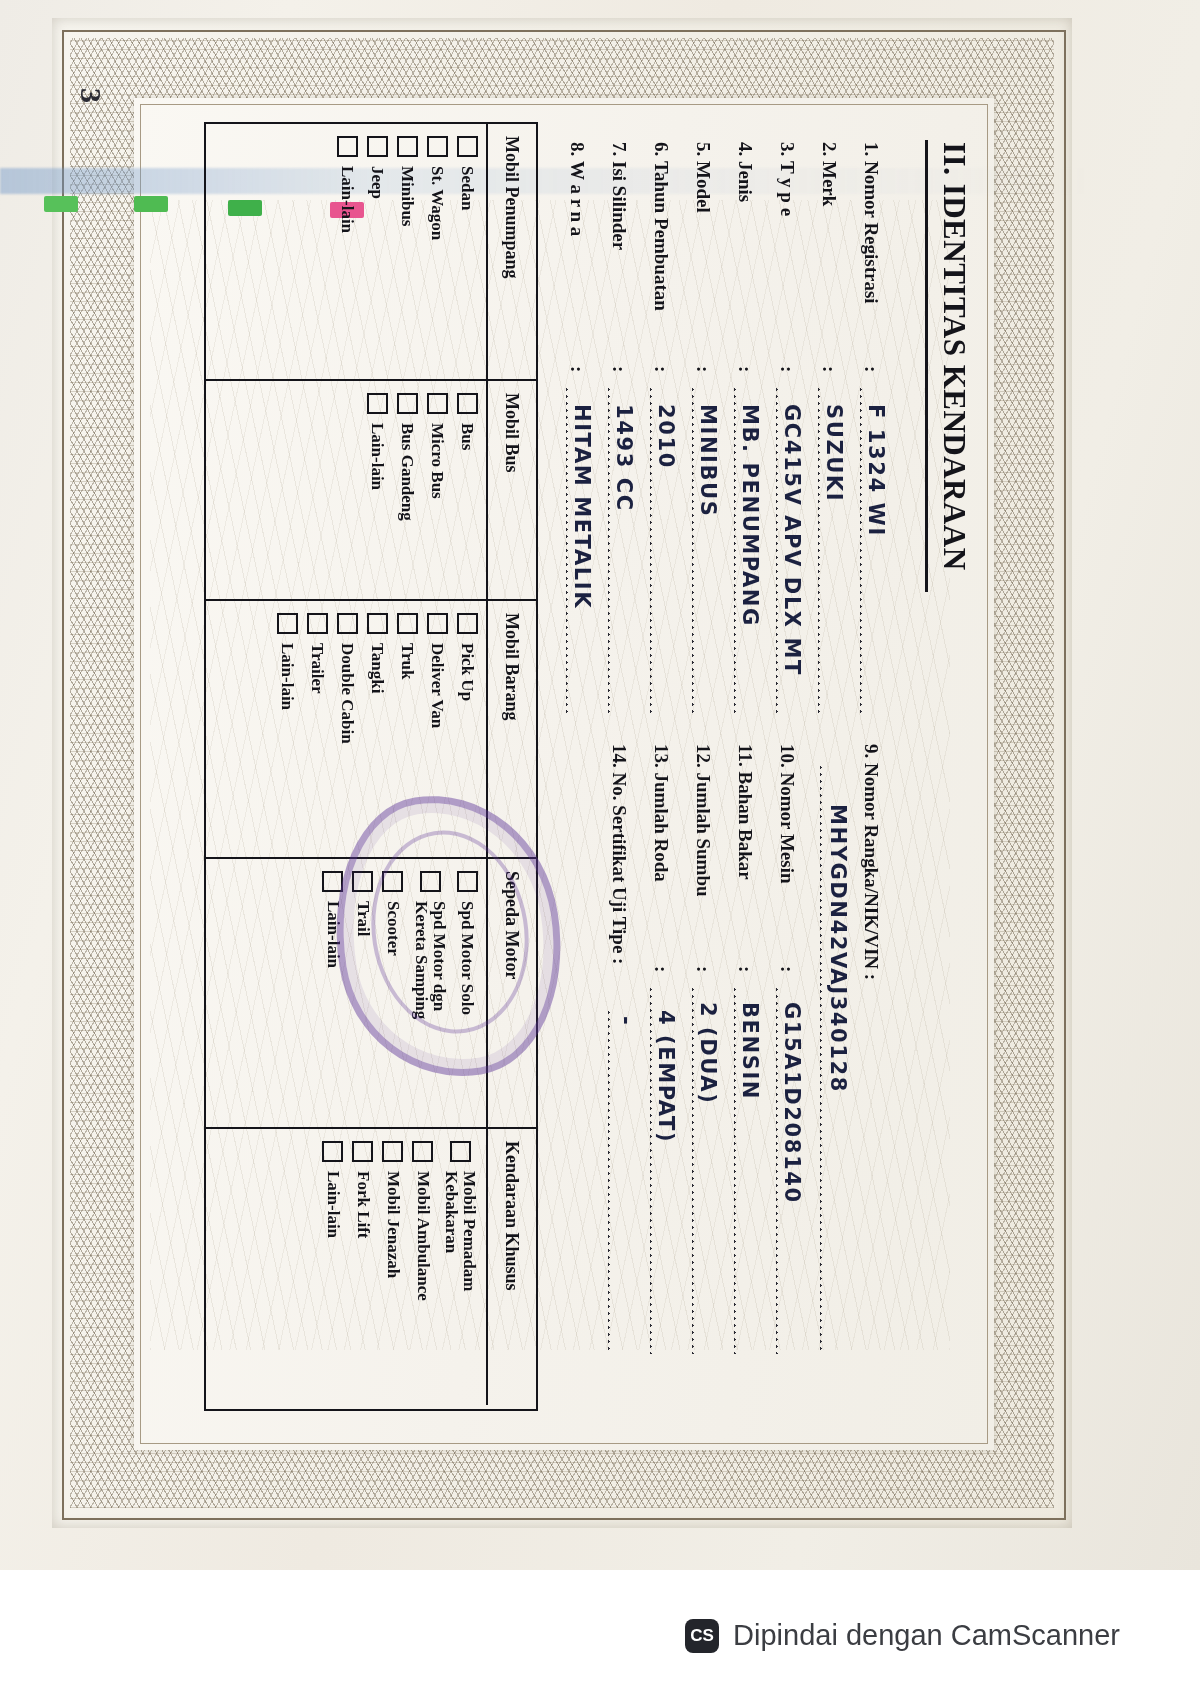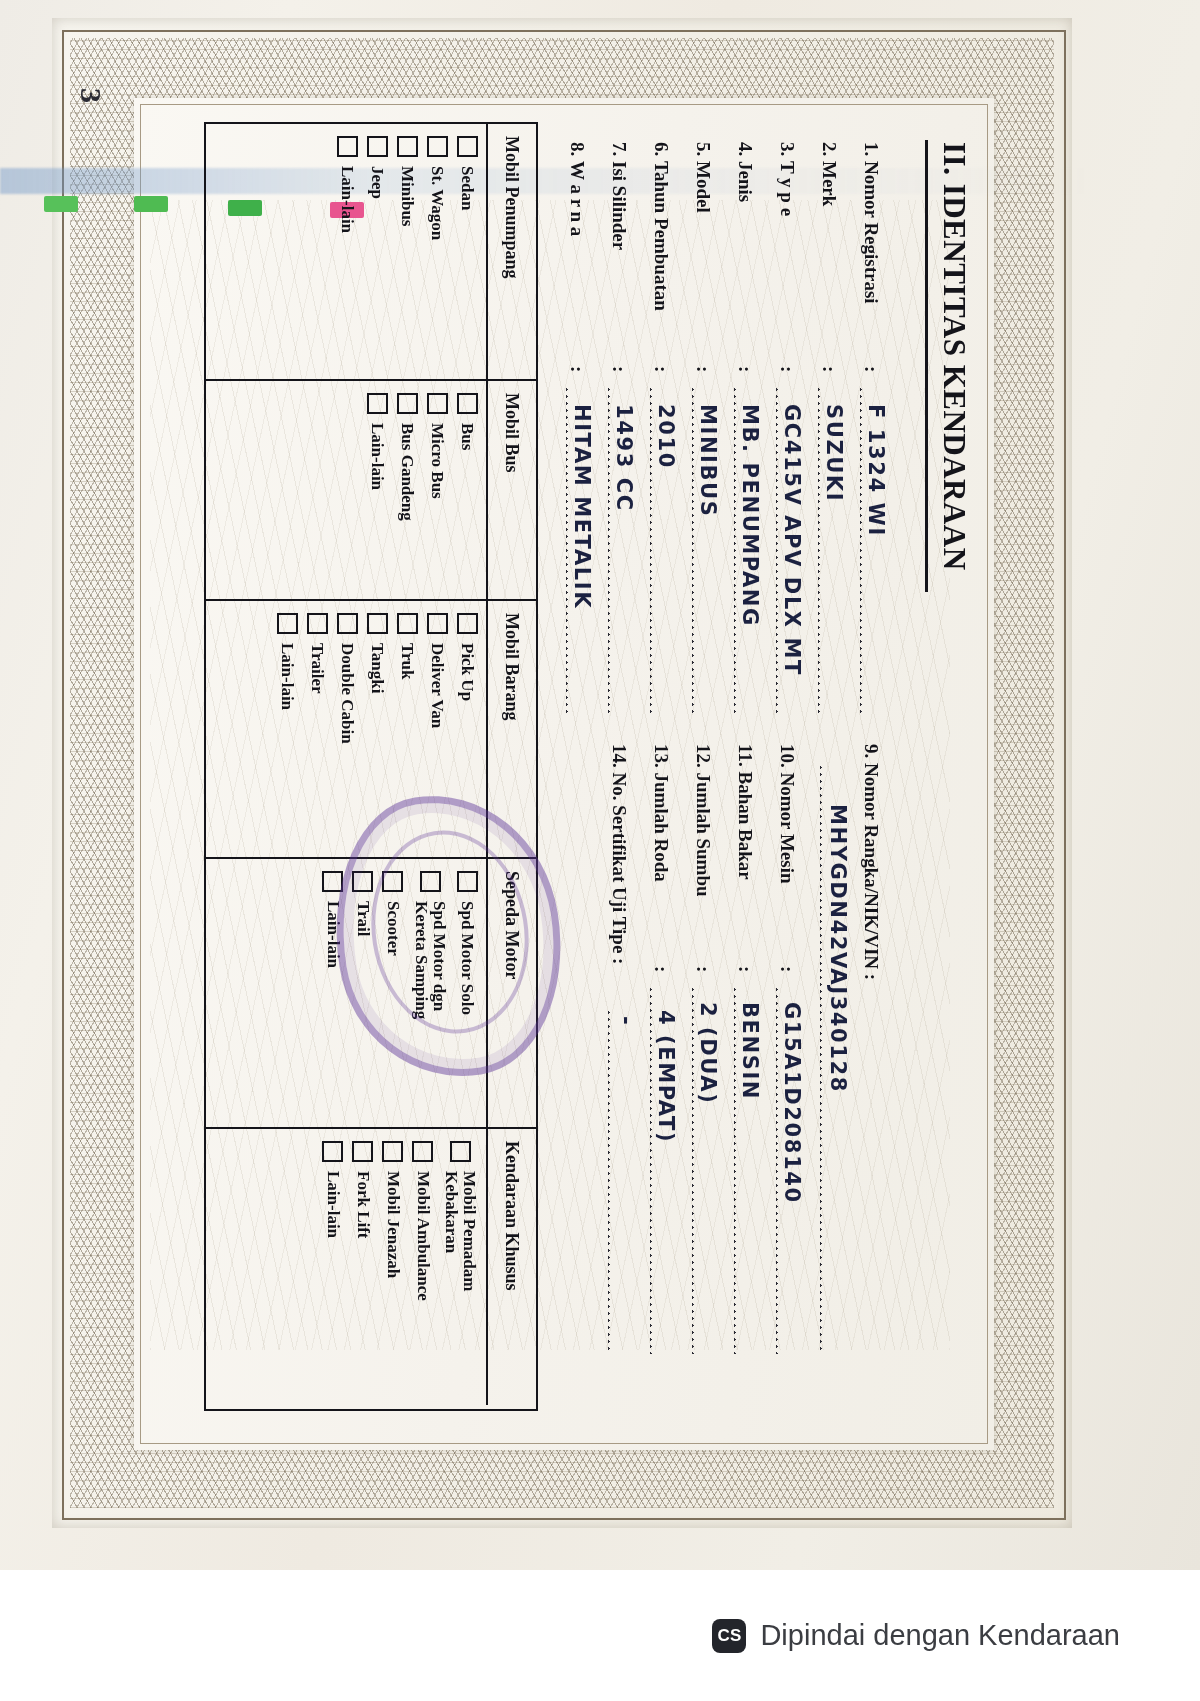--- a/index.html
+++ b/index.html
@@ -423,14 +423,14 @@
 
       <div id="stamp"></div>
       <div id="stamp2"></div>
 
     </div>
   </div>
 </div>
 
 <div id="footer">
   <div id="cs-badge">CS</div>
-  <div id="cs-text">Dipindai dengan Kendaraan</div>
+  <div id="cs-text">Dipindai dengan CamScanner</div>
 </div>
 
 </body></html>

